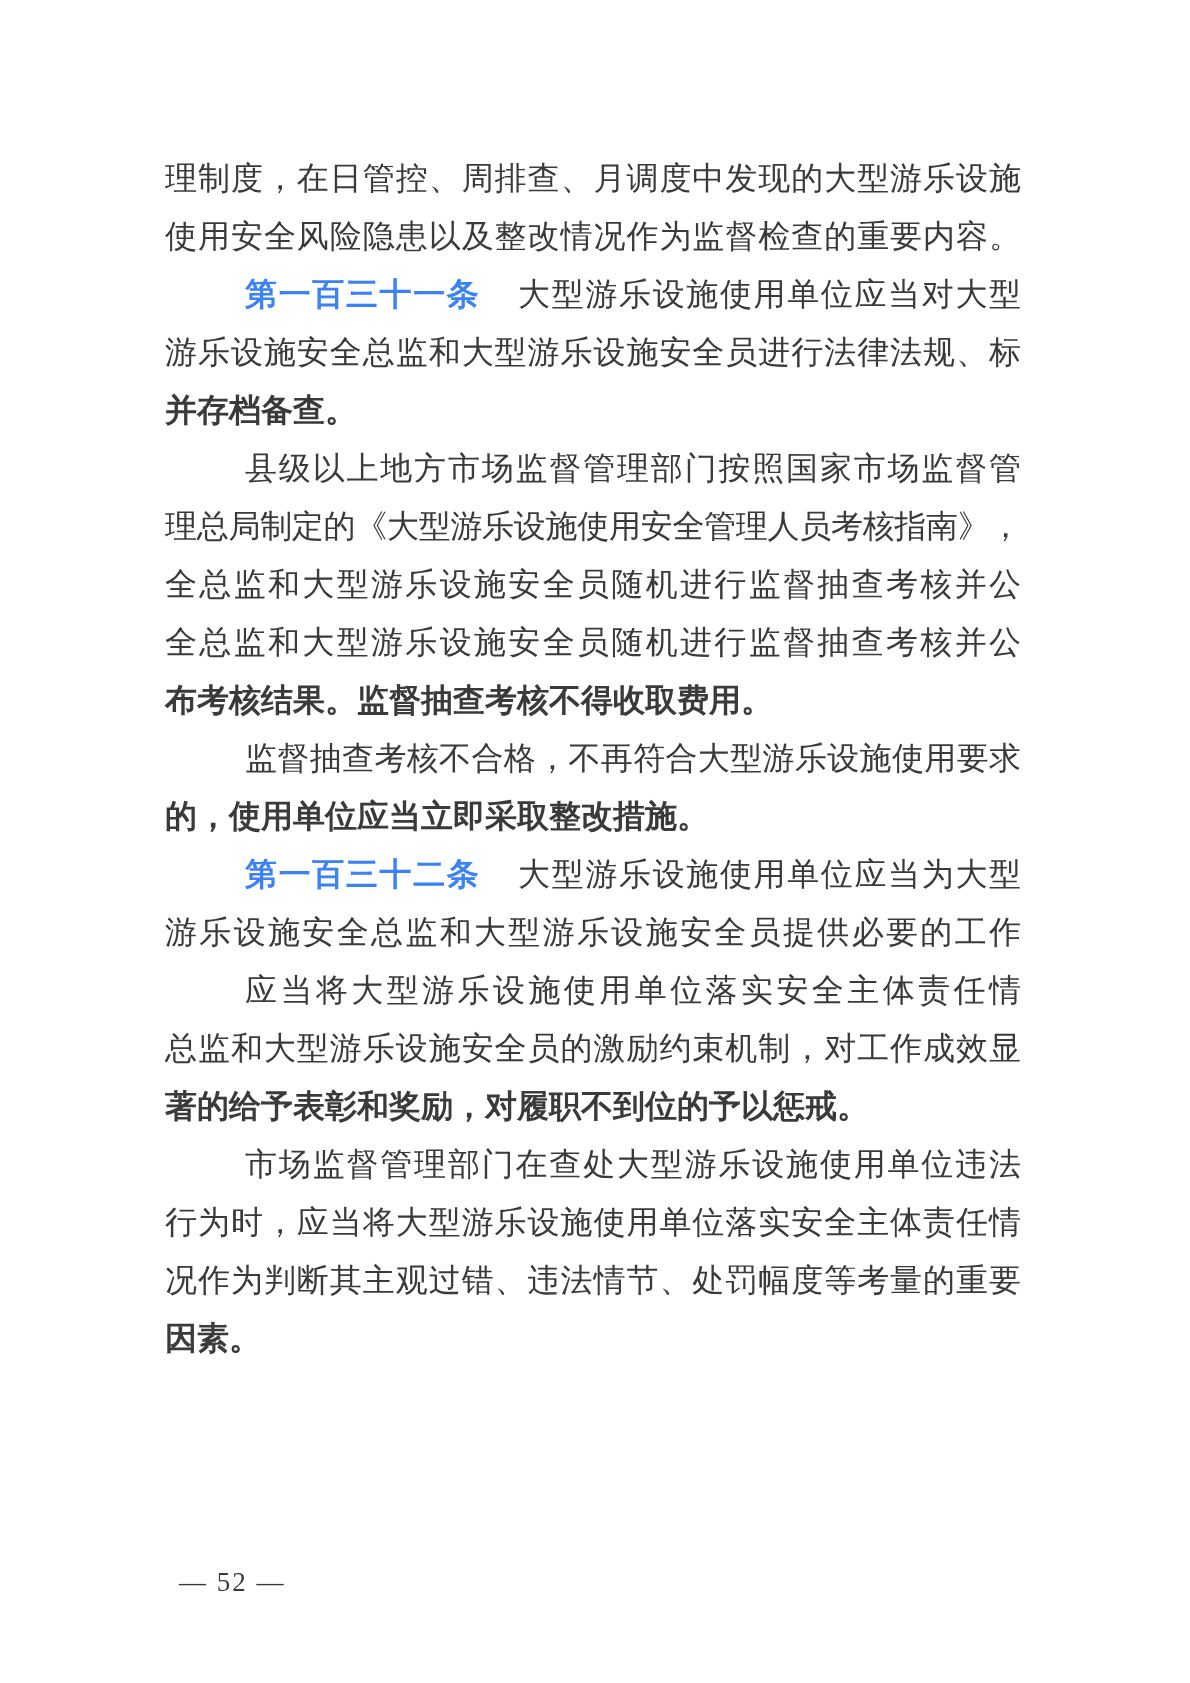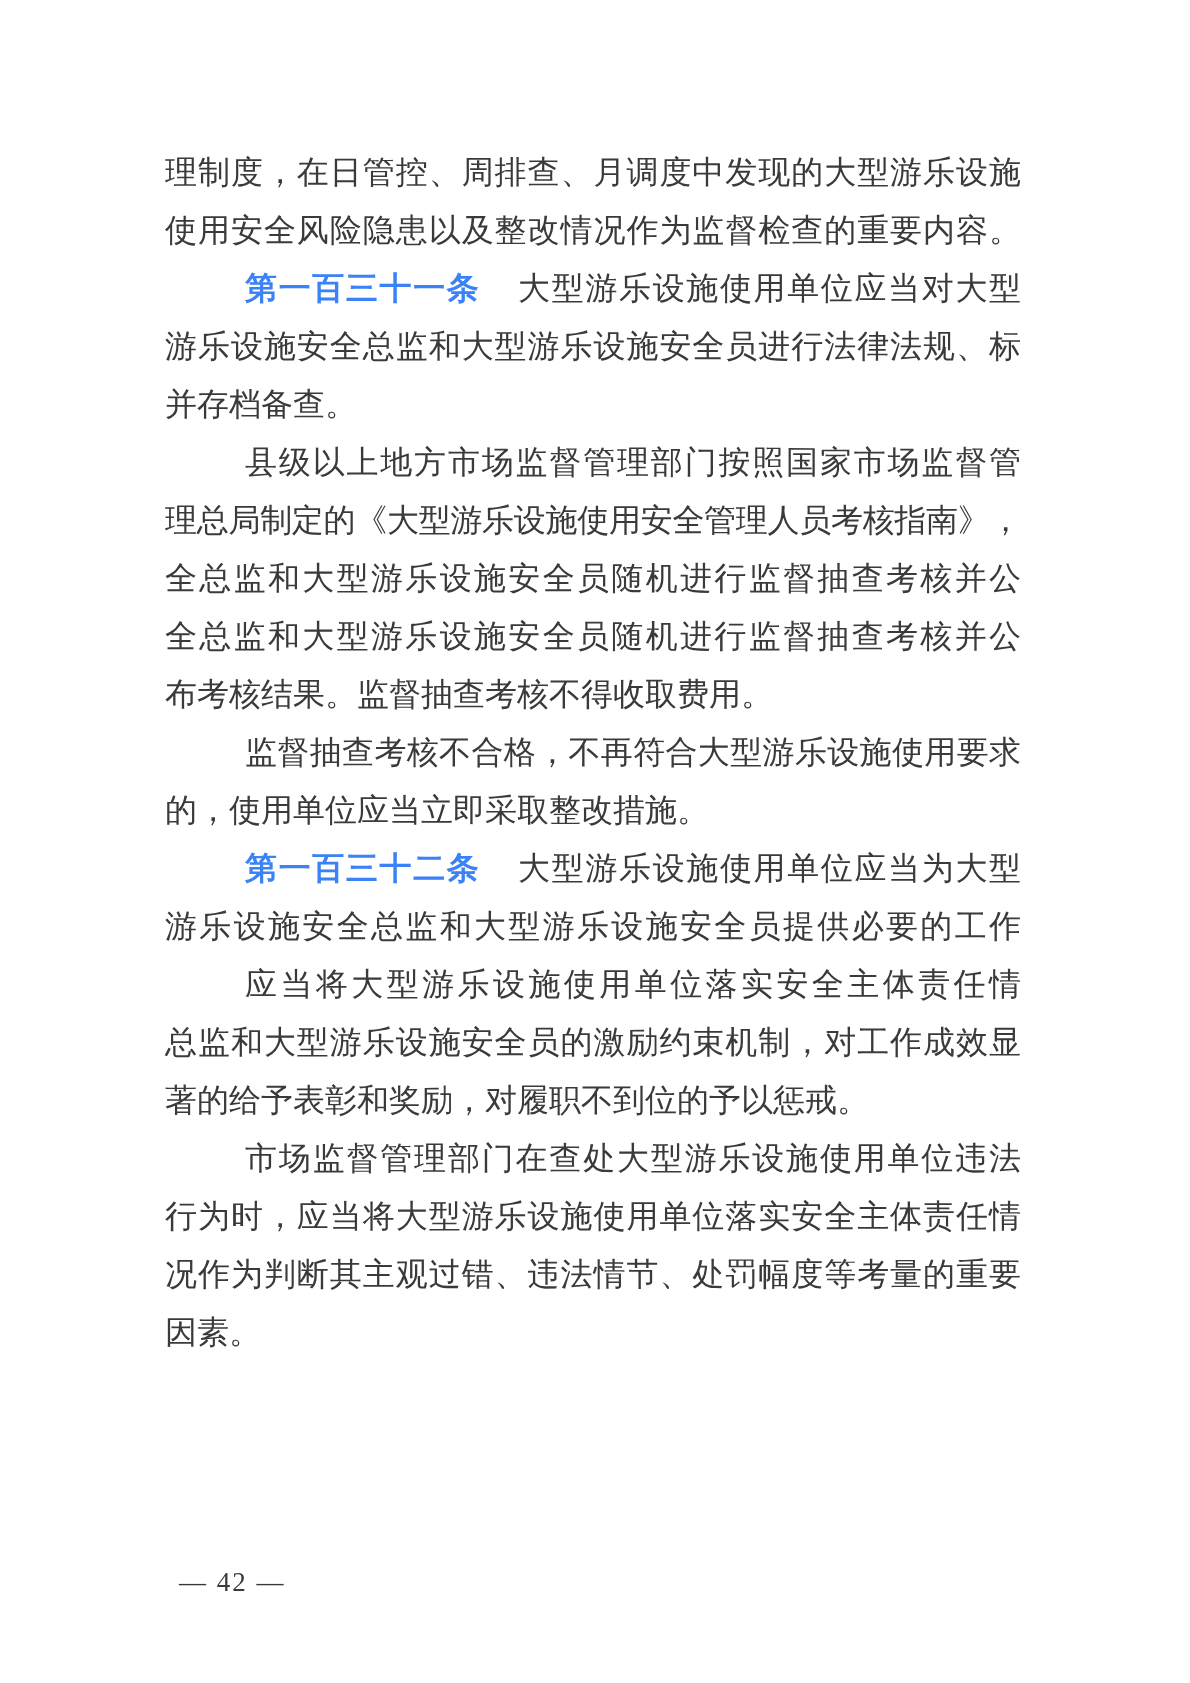--- a/index.html
+++ b/index.html
@@ -8,37 +8,38 @@
     width: 1190px;
     height: 1683px;
     background: #ffffff;
     font-family: "Liberation Serif", "DejaVu Serif", serif;
     color: #3a3a3a;
     overflow: hidden;
   }
   .content {
     position: absolute;
     left: 165px;
-    top: 143px;
+    top: 149px;
     width: 856px;
   }
   .line {
     box-sizing: border-box;
     width: 100%;
     height: 58px;
     line-height: 58px;
     font-size: 32px;
     text-align: justify;
     text-align-last: justify;
     white-space: nowrap;
     overflow: visible;
   }
   .line.short {
     text-align: left;
     text-align-last: left;
+    font-weight: bold;
   }
   .line.indent { padding-left: 80px; }
   .line.tight { letter-spacing: -0.5px; }
   .article-no {
     font-family: "Liberation Sans", "DejaVu Sans", sans-serif;
     font-weight: 700;
     color: #3b82f6;
   }
   .art-gap { display: inline-block; width: 36px; }
   .footer {
@@ -81,14 +82,14 @@
     <div class="line"><span>总监和大型游乐设施安全员的激励约束机制，对工作成效显</span></div>
     <div class="line short"><span>著的给予表彰和奖励，对履职不到位的予以惩戒。</span></div>
 
     <div class="line indent"><span>市场监督管理部门在查处大型游乐设施使用单位违法</span></div>
     <div class="line"><span>行为时，应当将大型游乐设施使用单位落实安全主体责任情</span></div>
     <div class="line"><span>况作为判断其主观过错、违法情节、处罚幅度等考量的重要</span></div>
     <div class="line short"><span>因素。</span></div>
 
   </div>
 
-  <div class="footer">— 42 —</div>
+  <div class="footer">— 52 —</div>
 </div>
 
 </body></html>

